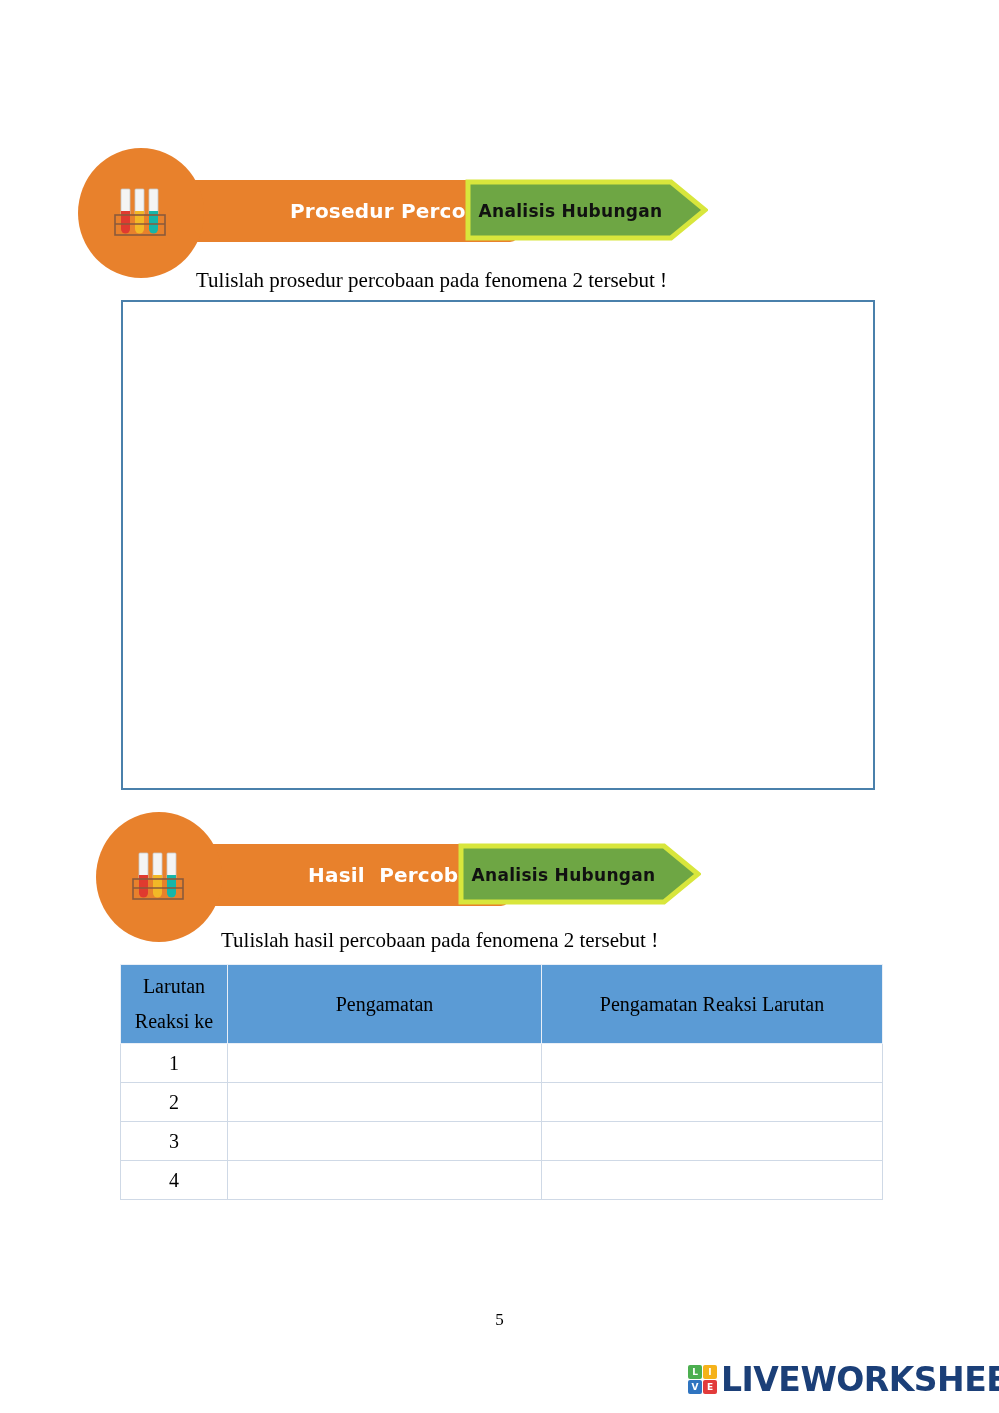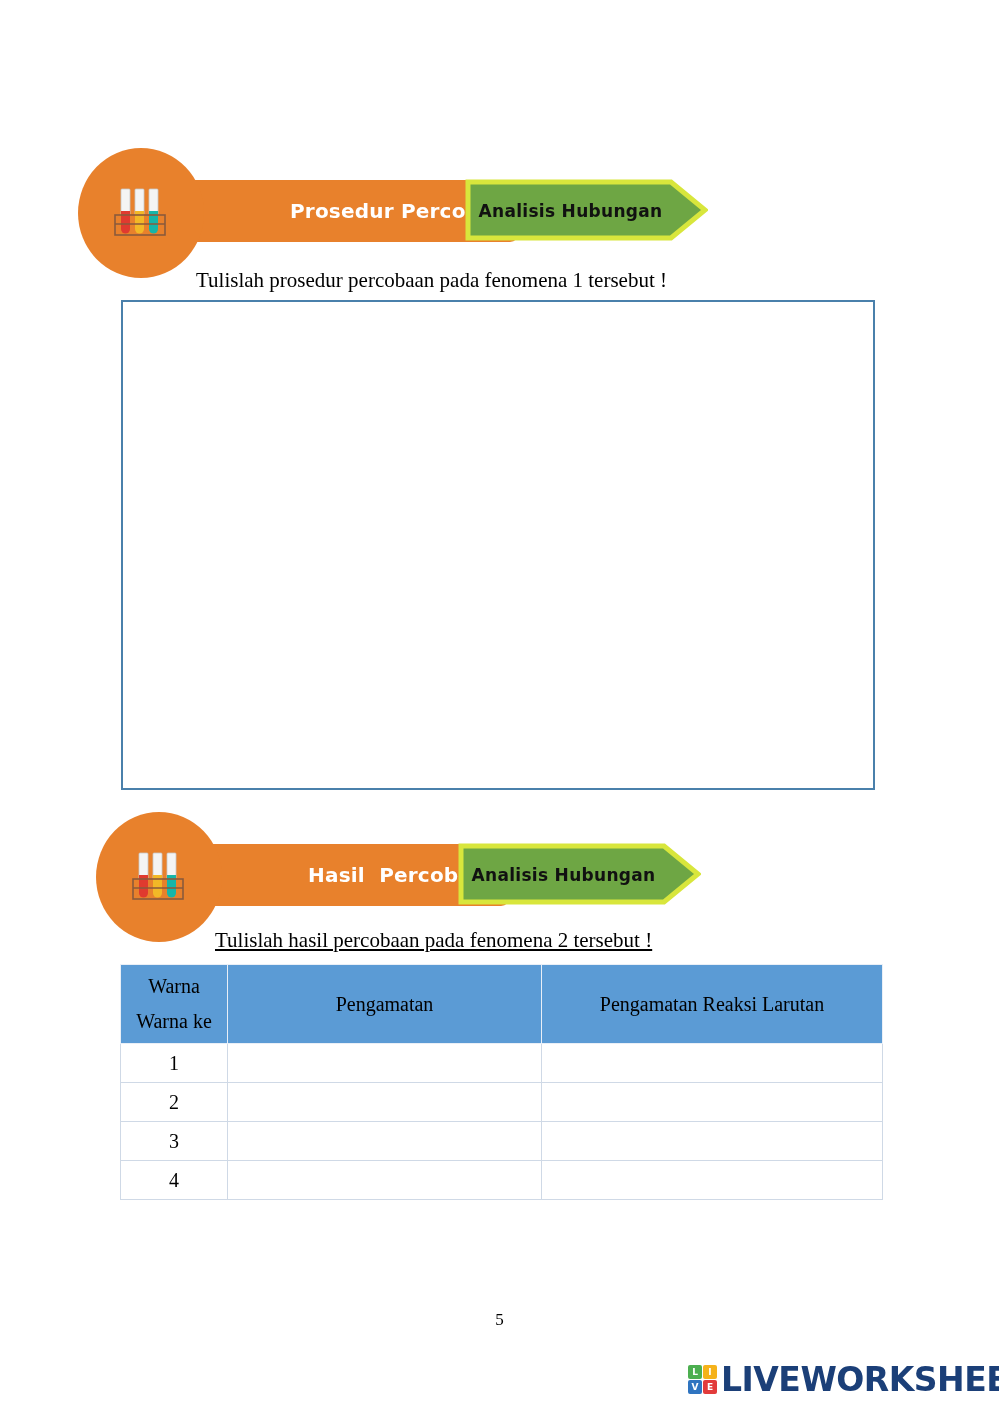--- a/index.html
+++ b/index.html
@@ -212,21 +212,21 @@
   </div>
 
   <div class="arrow-wrap" style="left:387px;">
     <svg width="243" height="62" viewBox="0 0 243 62" aria-hidden="true">
       <polygon points="3,3 206,3 240,31 206,59 3,59" fill="#6ea644" stroke="#d8e63c" stroke-width="5"></polygon>
     </svg>
     <div class="arrow-label">Analisis Hubungan</div>
   </div>
 </div>
 
-<div class="prompt" style="left:196px; top:268px;">Tulislah prosedur percobaan pada fenomena 1 tersebut !</div>
+<div class="prompt" style="left:196px; top:268px;">Tulislah prosedur percobaan pada fenomena 2 tersebut !</div>
 
 <div class="answer-box" style="left:121px; top:300px; width:754px; height:490px;"></div>
 
 <div class="banner" style="left:96px; top:812px; width:620px;">
 
   <div class="pill" style="width:350px;">
     <span class="pill-label">Hasil  Percobaan</span>
   </div>
 
   <div class="ellipse"></div>
@@ -245,33 +245,33 @@
   </div>
 
   <div class="arrow-wrap" style="left:362px;">
     <svg width="243" height="62" viewBox="0 0 243 62" aria-hidden="true">
       <polygon points="3,3 206,3 240,31 206,59 3,59" fill="#6ea644" stroke="#d8e63c" stroke-width="5"></polygon>
     </svg>
     <div class="arrow-label">Analisis Hubungan</div>
   </div>
 </div>
 
-<div class="prompt" style="left:215px; top:928px;text-decoration:underline;">Tulislah hasil percobaan pada fenomena 2 tersebut !</div>
+<div class="prompt" style="left:221px; top:928px;">Tulislah hasil percobaan pada fenomena 2 tersebut !</div>
 
 <table class="results-table" style="left:120px; top:964px; width:762px;">
   <colgroup>
     <col style="width:107px;">
     <col style="width:314px;">
     <col style="width:341px;">
   </colgroup>
   <thead>
     <tr>
       <th>
-        <span class="two-line">Warna</span>
-        <span class="two-line">Warna ke</span>
+        <span class="two-line">Larutan</span>
+        <span class="two-line">Reaksi ke</span>
       </th>
       <th>Pengamatan</th>
       <th>Pengamatan Reaksi Larutan</th>
     </tr>
   </thead>
   <tbody>
     <tr>
       <td>1</td>
       <td></td>
       <td></td>

